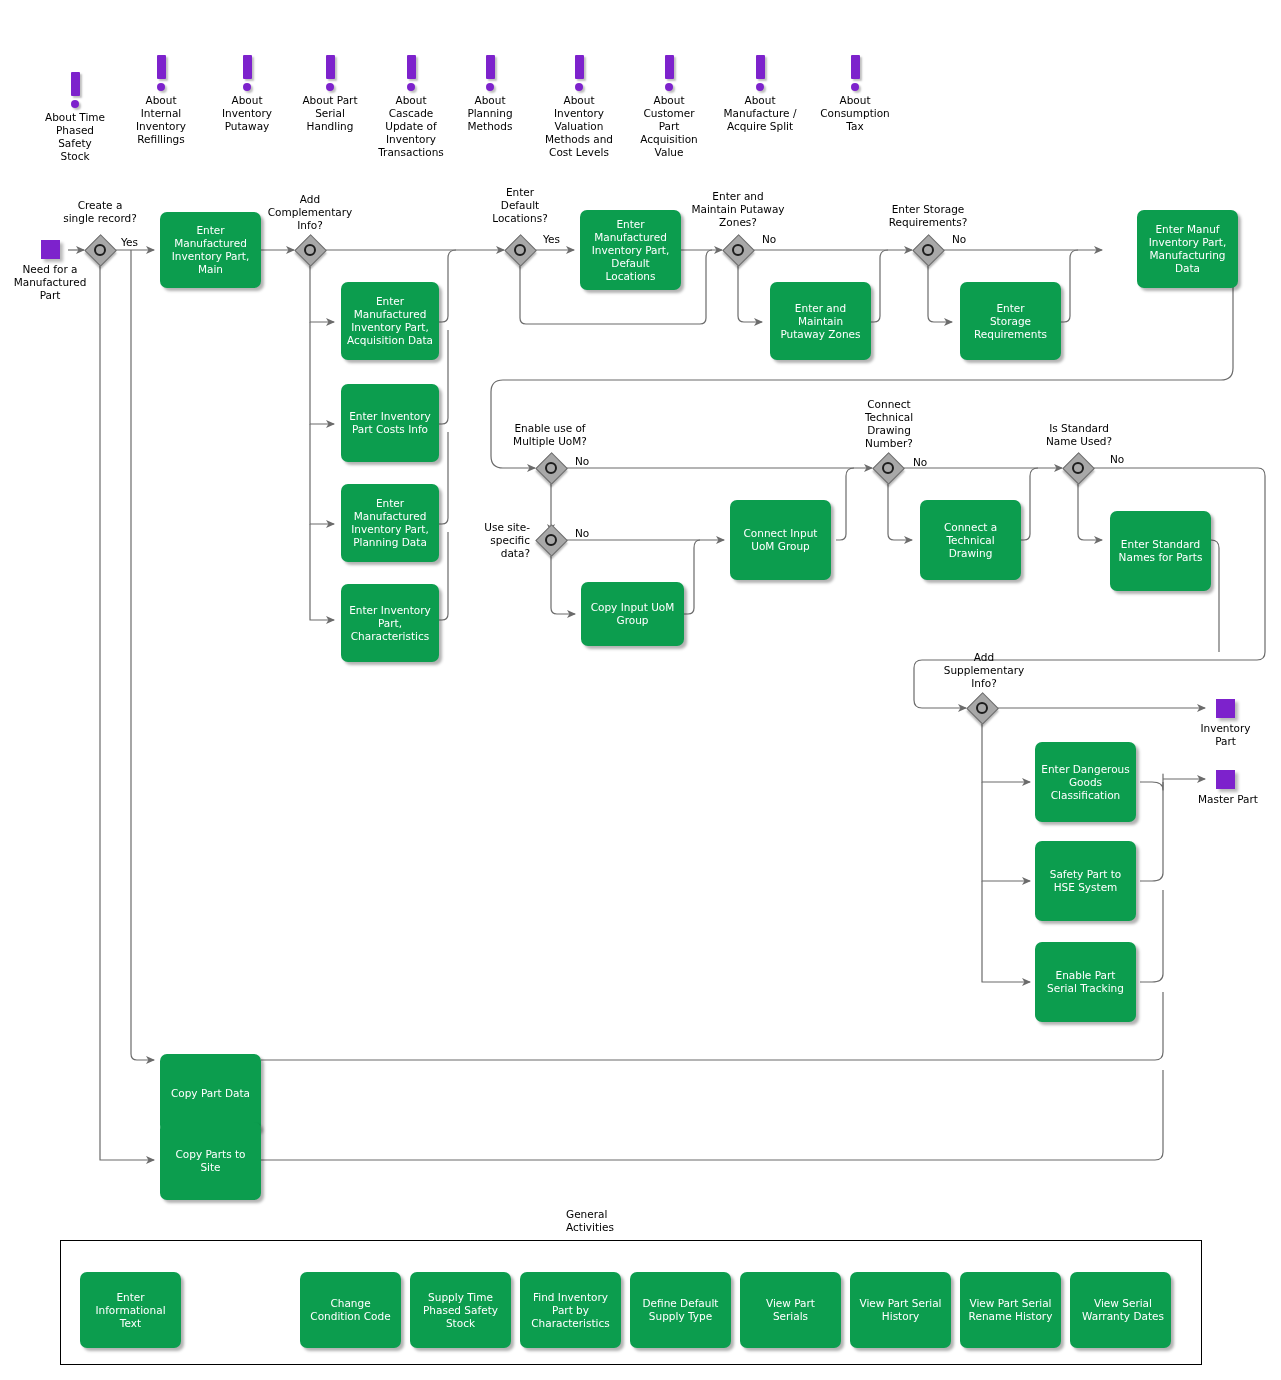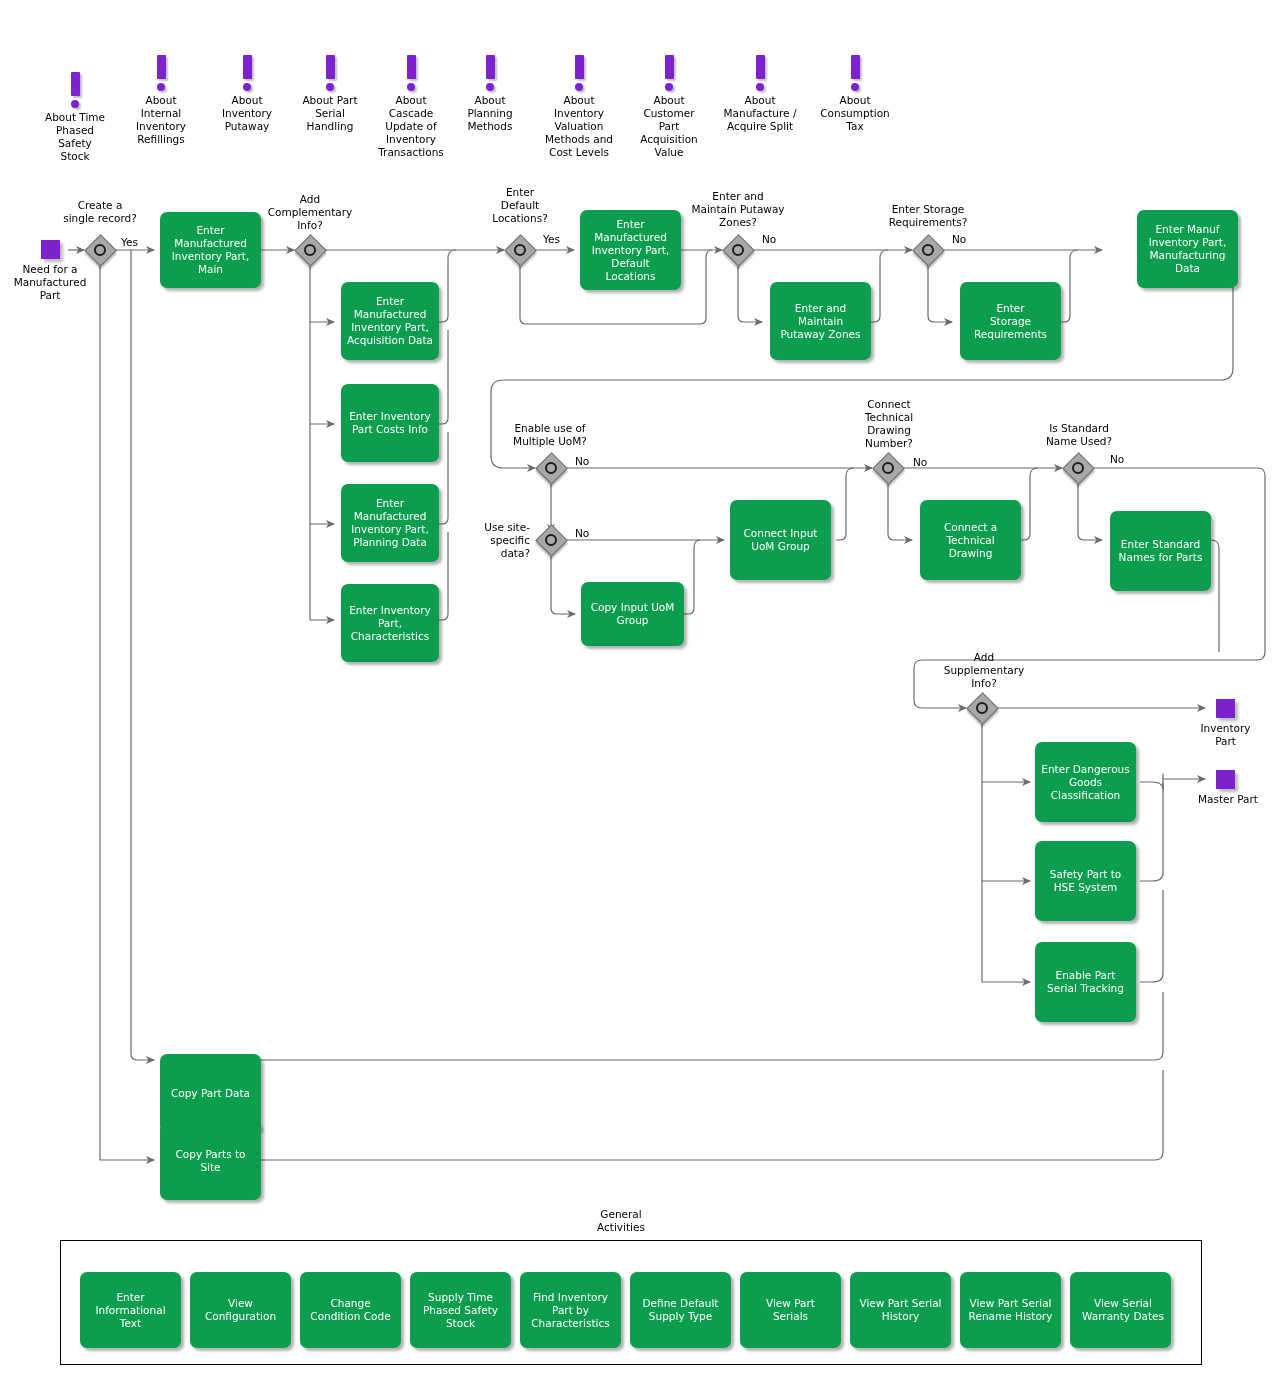--- a/index.html
+++ b/index.html
@@ -78,21 +78,21 @@
   .about .bang b{
     position:absolute;left:0.5px;top:28px;width:8px;height:8px;border-radius:50%;
     background:#7d22cc;box-shadow:2px 2px 2px rgba(0,0,0,0.25);display:block;
   }
   .about .lbl{
     margin-top:3px;font-size:10.5px;line-height:13px;color:#000;white-space:pre-line;
   }
 
   
   .ga-title{
-    position:absolute;font-size:10.5px;line-height:13px;text-align:center;color:#000;
+    position:absolute;font-size:10.5px;line-height:13px;text-align:left;color:#000;
     white-space:pre-line;z-index:7;
   }
   .ga-panel{
     position:absolute;border:1.5px solid #000000;background:#ffffff;z-index:4;
   }
 </style>
 </head>
 <body>
 
 <div id="canvas">
@@ -436,22 +436,20 @@
   <div class="node" style="left: 160px; top: 1122px; width: 101px; height: 78px; white-space: pre-line;">Copy Parts to
 Site</div>
 
   <div class="ga-title" style="left: 566px; top: 1208px; width: 110px; white-space: pre-line;">General
 Activities</div>
   <div class="ga-panel" style="left:60px;top:1240px;width:1140px;height:123px;"></div>
 
   <div class="node" style="left: 80px; top: 1272px; width: 101px; height: 76px; white-space: pre-line;">Enter
 Informational
 Text</div>
-  <div class="node" style="left: 190px; top: 1272px; width: 101px; height: 76px; white-space: pre-line;">View
-Configuration</div>
   <div class="node" style="left: 300px; top: 1272px; width: 101px; height: 76px; white-space: pre-line;">Change
 Condition Code</div>
   <div class="node" style="left: 410px; top: 1272px; width: 101px; height: 76px; white-space: pre-line;">Supply Time
 Phased Safety
 Stock</div>
   <div class="node" style="left: 520px; top: 1272px; width: 101px; height: 76px; white-space: pre-line;">Find Inventory
 Part by
 Characteristics</div>
   <div class="node" style="left: 630px; top: 1272px; width: 101px; height: 76px; white-space: pre-line;">Define Default
 Supply Type</div>

